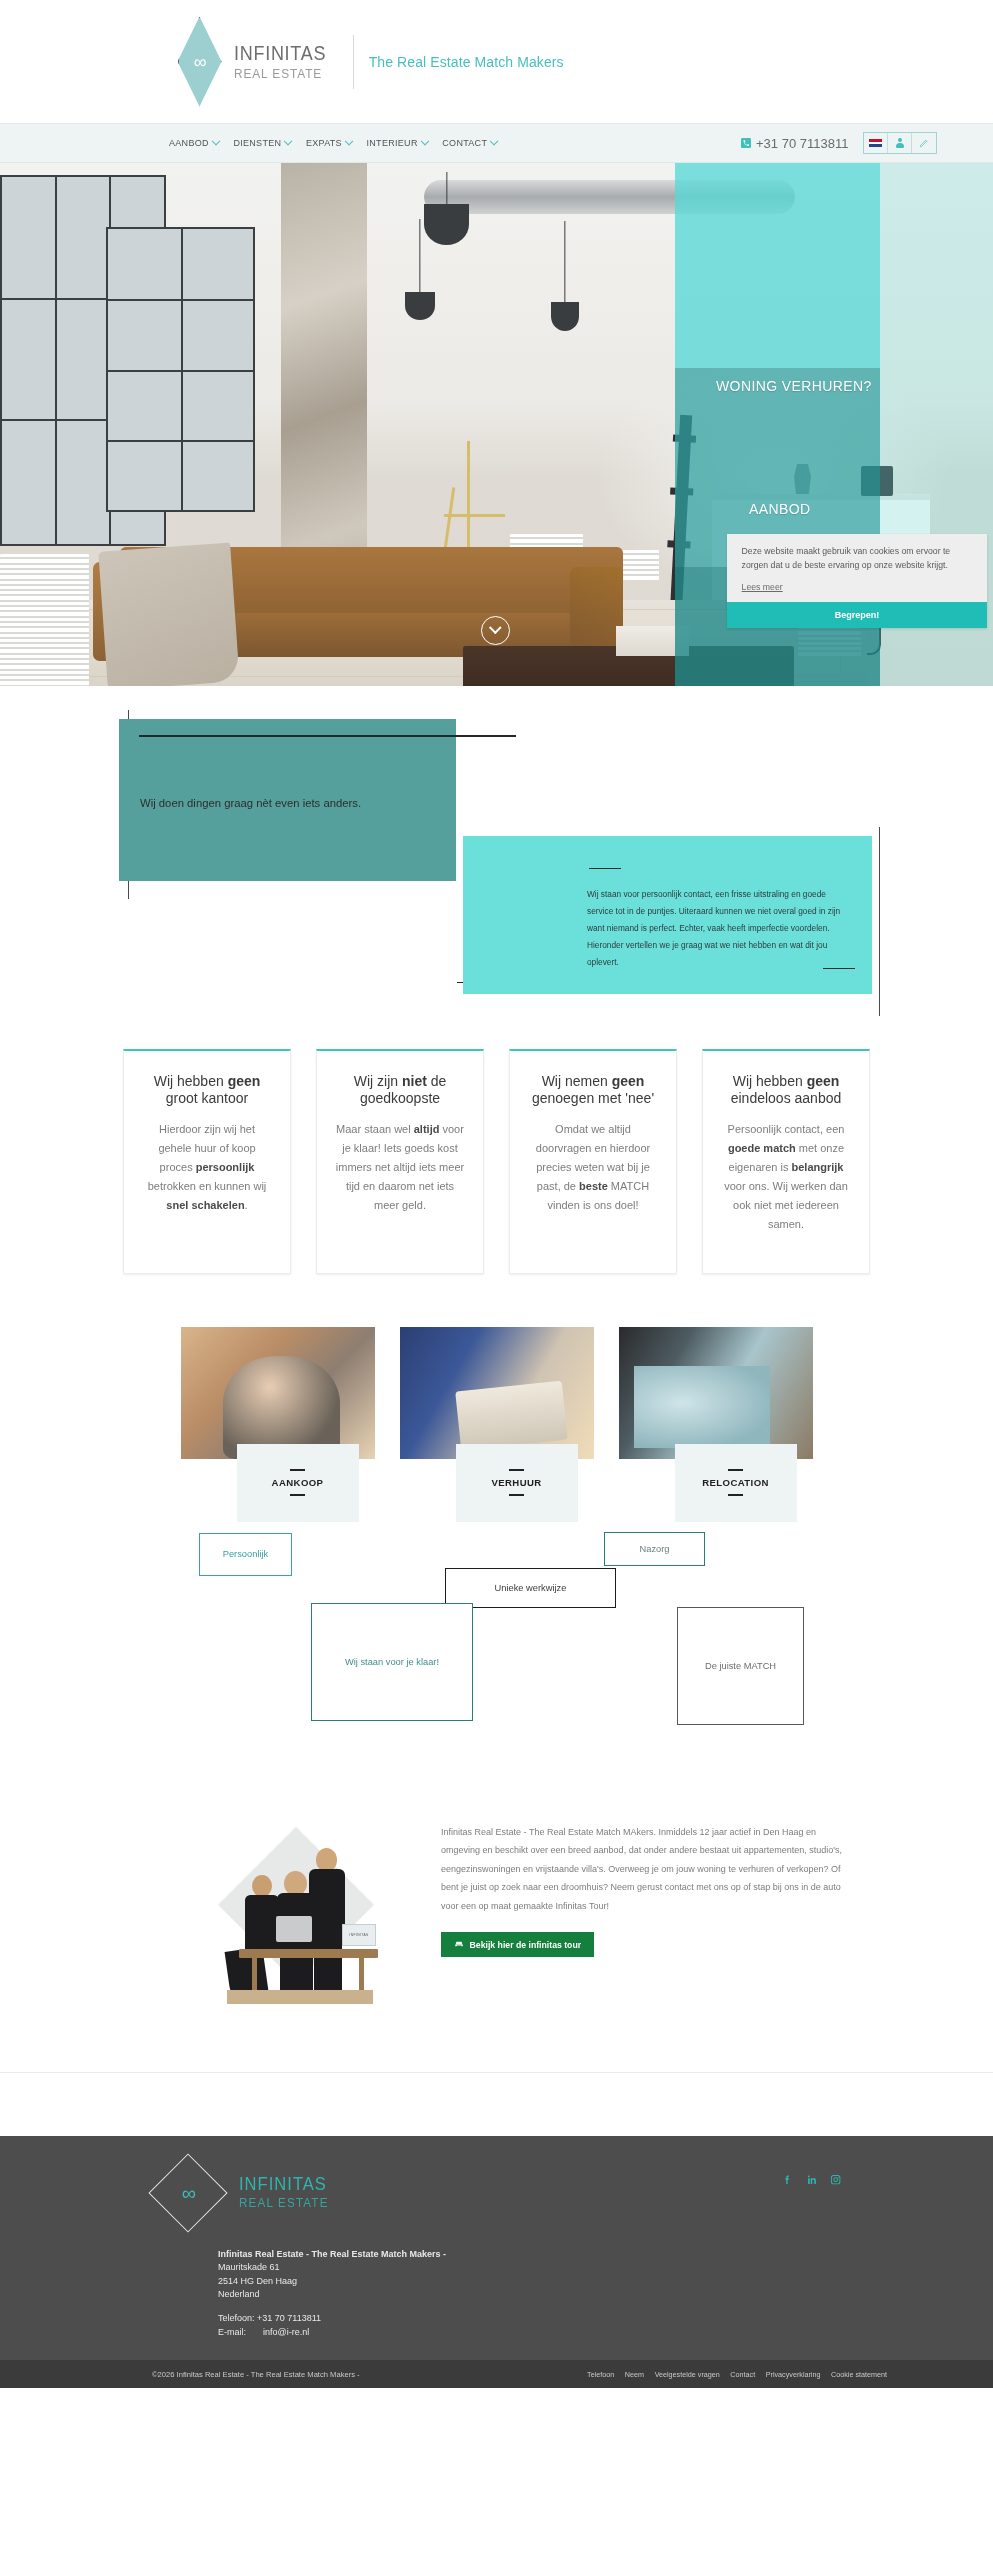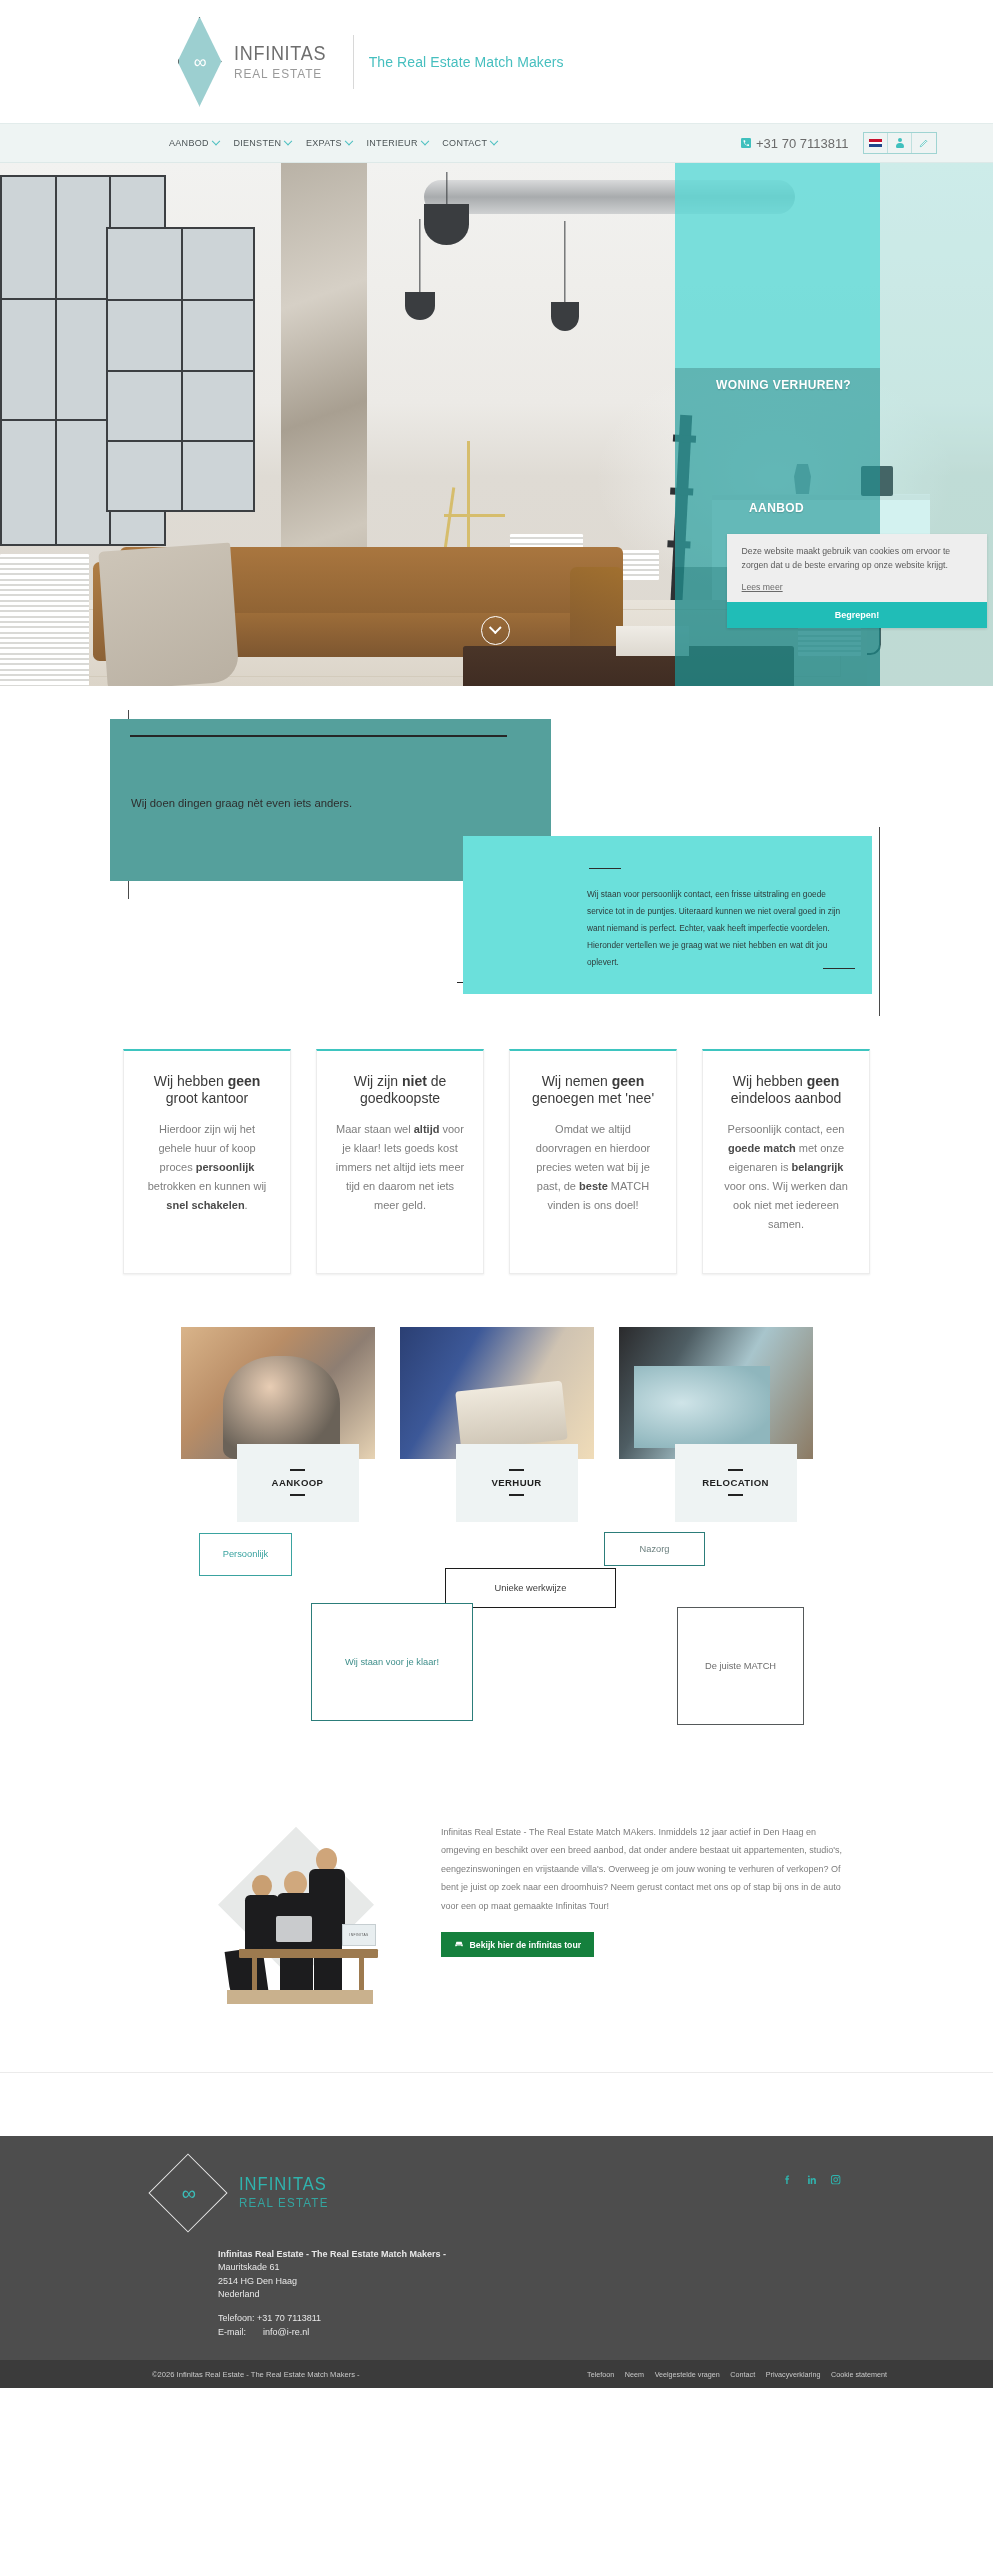--- a/index.html
+++ b/index.html
@@ -117,21 +117,21 @@
   .ladder i{position:absolute;left:-6px;width:22.5px;height:6.6px;background:#2e3134;}
   .easel{position:absolute;left:437px;top:278px;width:73px;height:172px;}
   .easel i{position:absolute;background:#d6bd6c;}
 
   .hero-panel{position:absolute;top:0;width:205px;}
   .panel-a{left:675px;top:0;height:205px;background:rgba(86,216,214,.70);}
   .panel-b{left:675px;top:205px;height:199px;background:rgba(32,150,150,.62);}
   .panel-c{left:675px;top:404px;height:119px;background:rgba(22,128,128,.72);}
   .panel-wide{position:absolute;left:675px;top:0;width:318px;height:523px;background:rgba(120,222,220,.30);}
   .panel-label{
-    position:absolute;color:#fff;font-weight:bold;font-size:12px;letter-spacing:0.4px;
+    position:absolute;color:#fff;font-weight:normal;font-size:14px;letter-spacing:0.4px;
     text-shadow:0 0.7px 1.3px rgba(0,0,0,.18);
   }
   .lbl-verhuren{left:716px;top:215px;}
   .lbl-aanbod{left:749px;top:338px;}
   .scroll-circle{
     position:absolute;left:481px;top:616px;width:29px;height:29px;border:1.3px solid #fff;border-radius:50%;
     display:flex;align-items:center;justify-content:center;cursor:pointer;
   }
   .scroll-circle i{width:8.6px;height:8.6px;border-right:2px solid #fff;border-bottom:2px solid #fff;transform:rotate(45deg) translate(-2px,-2px);}
 
@@ -143,21 +143,21 @@
   .cookie .txt{padding:11.3px 14.6px 8px 14.6px;font-size:8.7px;line-height:1.55;color:#5a5a5a;}
   .cookie .more{display:inline-block;margin:1.3px 0 9.3px 14.6px;font-size:8.7px;color:#6a6a6a;text-decoration:underline;cursor:pointer;}
   .cookie .ok{
     background:#20bdb7;color:#fff;text-align:center;font-weight:bold;font-size:9px;
     padding:8px 0;cursor:pointer;
   }
 
   
   .intro{position:relative;height:324px;margin-top:24px;}
   .intro .tealbox{
-    position:absolute;left:110px;top:9.3px;width:441px;height:162px;background:#55a09c;
+    position:absolute;left:119px;top:9.3px;width:337px;height:162px;background:#55a09c;
   }
   .intro .tealbox .rule{position:absolute;left:20px;top:16px;width:377px;height:1.3px;background:#262626;}
   .intro .tealbox .htxt{position:absolute;left:21px;top:78px;font-size:11.3px;color:#2d2d2d;font-weight:300;}
   .intro .vline-l{position:absolute;left:128px;top:0;width:0.7px;height:189px;background:#4a4a4a;}
   .intro .mintbox{
     position:absolute;left:463px;top:126px;width:409px;height:158px;background:#6be0db;
   }
   .intro .mintbox .dash-top{position:absolute;left:126px;top:32px;width:32px;height:1.3px;background:#2d2d2d;}
   .intro .mintbox .dash-bot{position:absolute;right:17px;bottom:25px;width:32px;height:1.3px;background:#2d2d2d;}
   .intro .mintbox p{

